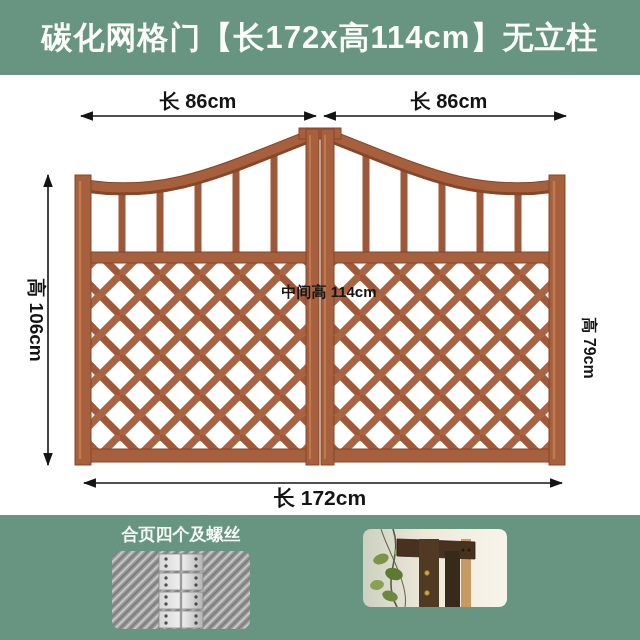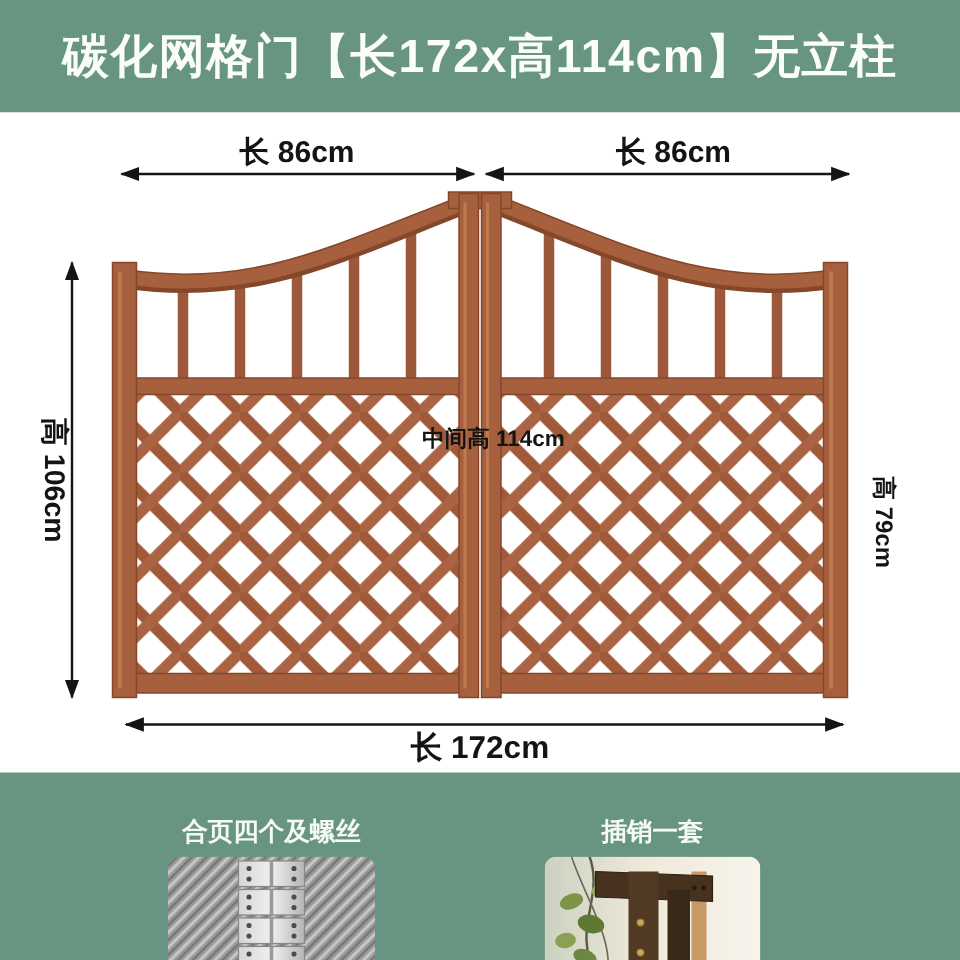--- a/index.html
+++ b/index.html
@@ -24,21 +24,21 @@
     fill:#141414;font-weight:600;
   }
   .accessories{
     position:absolute;left:0;top:515px;width:640px;height:125px;
     background:#689482;
   }
   .card{position:absolute;text-align:center;}
   .card-hinges{left:181px;top:524px;transform:translateX(-50%);}
   .card-latch{left:435px;top:524px;transform:translateX(-50%);}
   .card-label{
-    color:#f6faf5;font-size:17px;font-weight:600;line-height:22px;white-space:nowrap;margin-top:20px;
+    color:#f6faf5;font-size:17px;font-weight:600;line-height:22px;white-space:nowrap;
   }
   .photo{
     margin:5px auto 0;border-radius:8px;overflow:hidden;height:78px;
   }
   .photo-hinges{width:138px;}
   .photo-latch{width:144px;}
   .photo svg{display:block;}
 </style>
 </head>
 <body>
@@ -188,21 +188,20 @@
               <circle cx="84" cy="8" r="1.7" fill="#4c4c4c"></circle>
             <circle cx="54" cy="15" r="1.7" fill="#4c4c4c"></circle>
               <circle cx="84" cy="15" r="1.7" fill="#4c4c4c"></circle>
           </g>
         </g>
       </svg>
     </div>
   </div>
 
   <div class="card card-latch">
-    <div class="card-label">插销一套</div>
     <div class="photo photo-latch">
       <svg width="144" height="78" viewBox="0 0 144 78">
         <defs>
           <linearGradient id="bg2" x1="0" y1="0" x2="1" y2="0">
             <stop offset="0" stop-color="#ccd1c0"></stop>
             <stop offset="0.45" stop-color="#efe9da"></stop>
             <stop offset="1" stop-color="#f7f4ec"></stop>
           </linearGradient>
         </defs>
         <rect width="144" height="78" fill="url(#bg2)"></rect>

